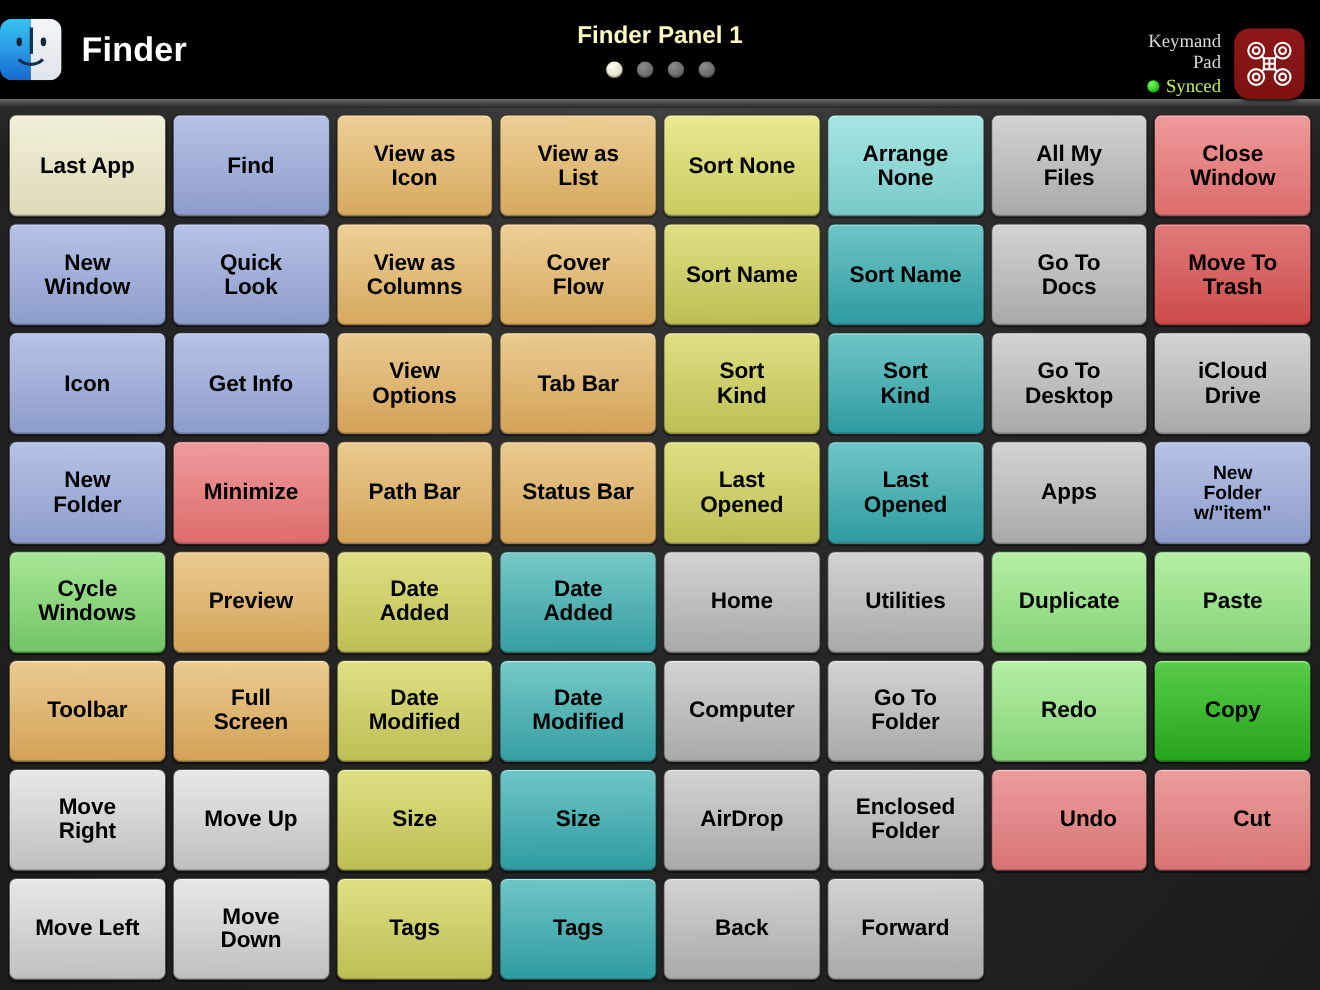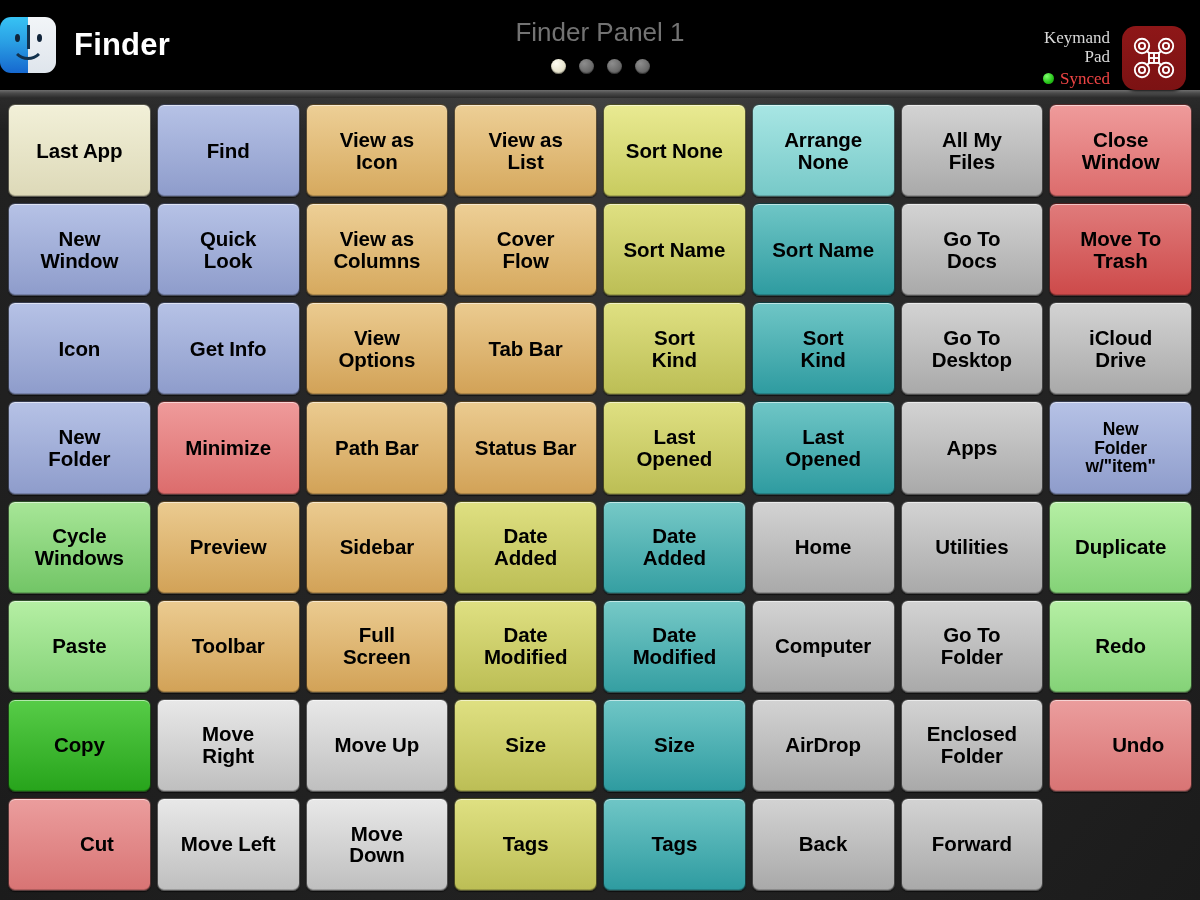--- a/index.html
+++ b/index.html
@@ -84,23 +84,23 @@
     position: absolute;
     left: 0; right: 0; top: 0;
     height: 90px;
     display: flex;
     flex-direction: column;
     align-items: center;
     justify-content: center;
     pointer-events: none;
   }
   #panel-title {
-    color: #737373;
-    font-size: 26px;
-    font-weight: normal;
+    color: #fef9c3;
+    font-size: 22px;
+    font-weight: bold;
     margin-bottom: 11px;
     text-shadow: 0 1px 1px #000;
   }
   #page-dots {
     display: flex;
     gap: 13px;
     pointer-events: auto;
   }
   .dot {
     width: 15px; height: 15px; border-radius: 50%;
@@ -129,21 +129,21 @@
     font-size: 17px;
     line-height: 1.12;
   }
   #brand-sync-row {
     display: flex; align-items: center; gap: 6px; margin-top: 2px;
   }
   #sync-dot {
     width: 11px; height: 11px; border-radius: 50%;
     background: radial-gradient(circle at 35% 30%, #7dff6b 0%, #27c41a 60%, #149106 100%);
   }
-  #sync-label { font-family: "Liberation Serif", serif; font-size: 17px; color: #ef4444; }
+  #sync-label { font-family: "Liberation Serif", serif; font-size: 17px; color: #bef264; }
 
   #brand-logo {
     width: 64px; height: 64px;
     border-radius: 14px;
     background: linear-gradient(180deg, #8e1718 0%, #7c1213 100%);
     display: flex; align-items: center; justify-content: center;
     box-shadow: 0 1px 3px rgba(0,0,0,.9);
   }
 
   
@@ -401,23 +401,20 @@
 Folder
 w/"item"</span>
         </div>
         <div class="key c-green">
           <span class="lbl">Cycle
 Windows</span>
         </div>
         <div class="key c-tan2">
           <span class="lbl">Preview</span>
         </div>
-        <div class="key c-tan2">
-          <span class="lbl">Sidebar</span>
-        </div>
         <div class="key c-olive">
           <span class="lbl">Date
 Added</span>
         </div>
         <div class="key c-teal2">
           <span class="lbl">Date
 Added</span>
         </div>
         <div class="key c-gray">
           <span class="lbl">Home</span>

